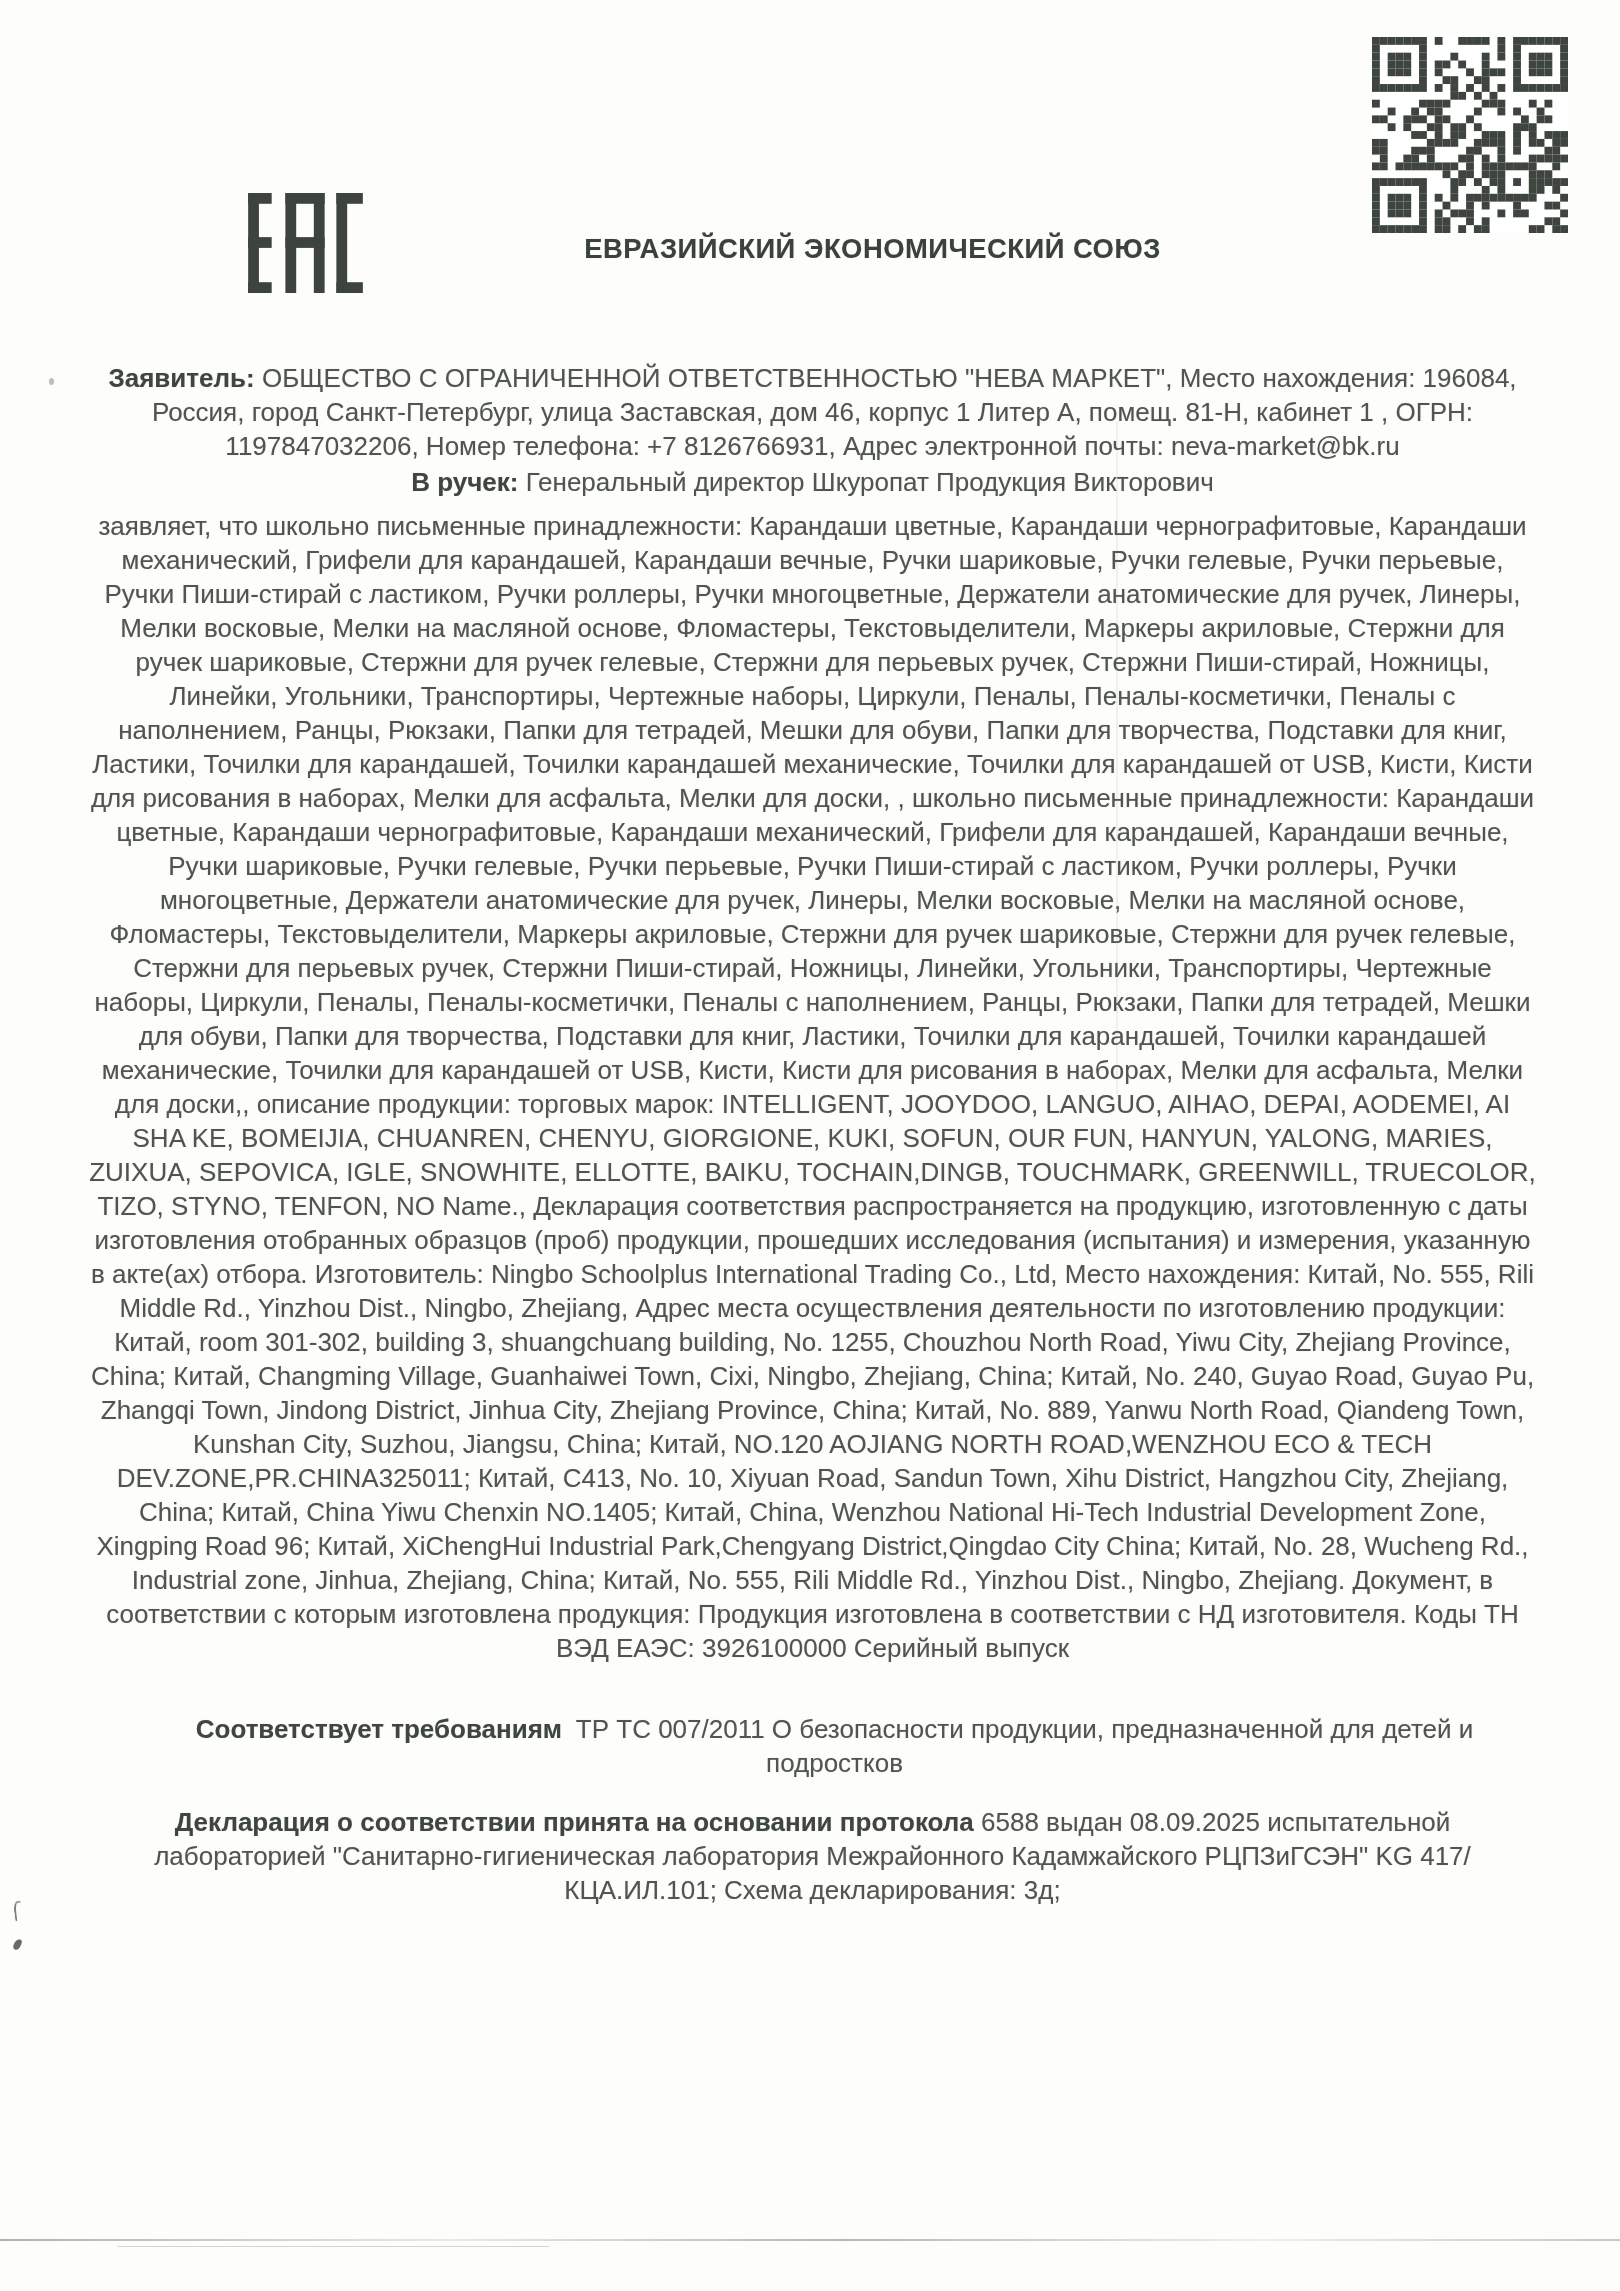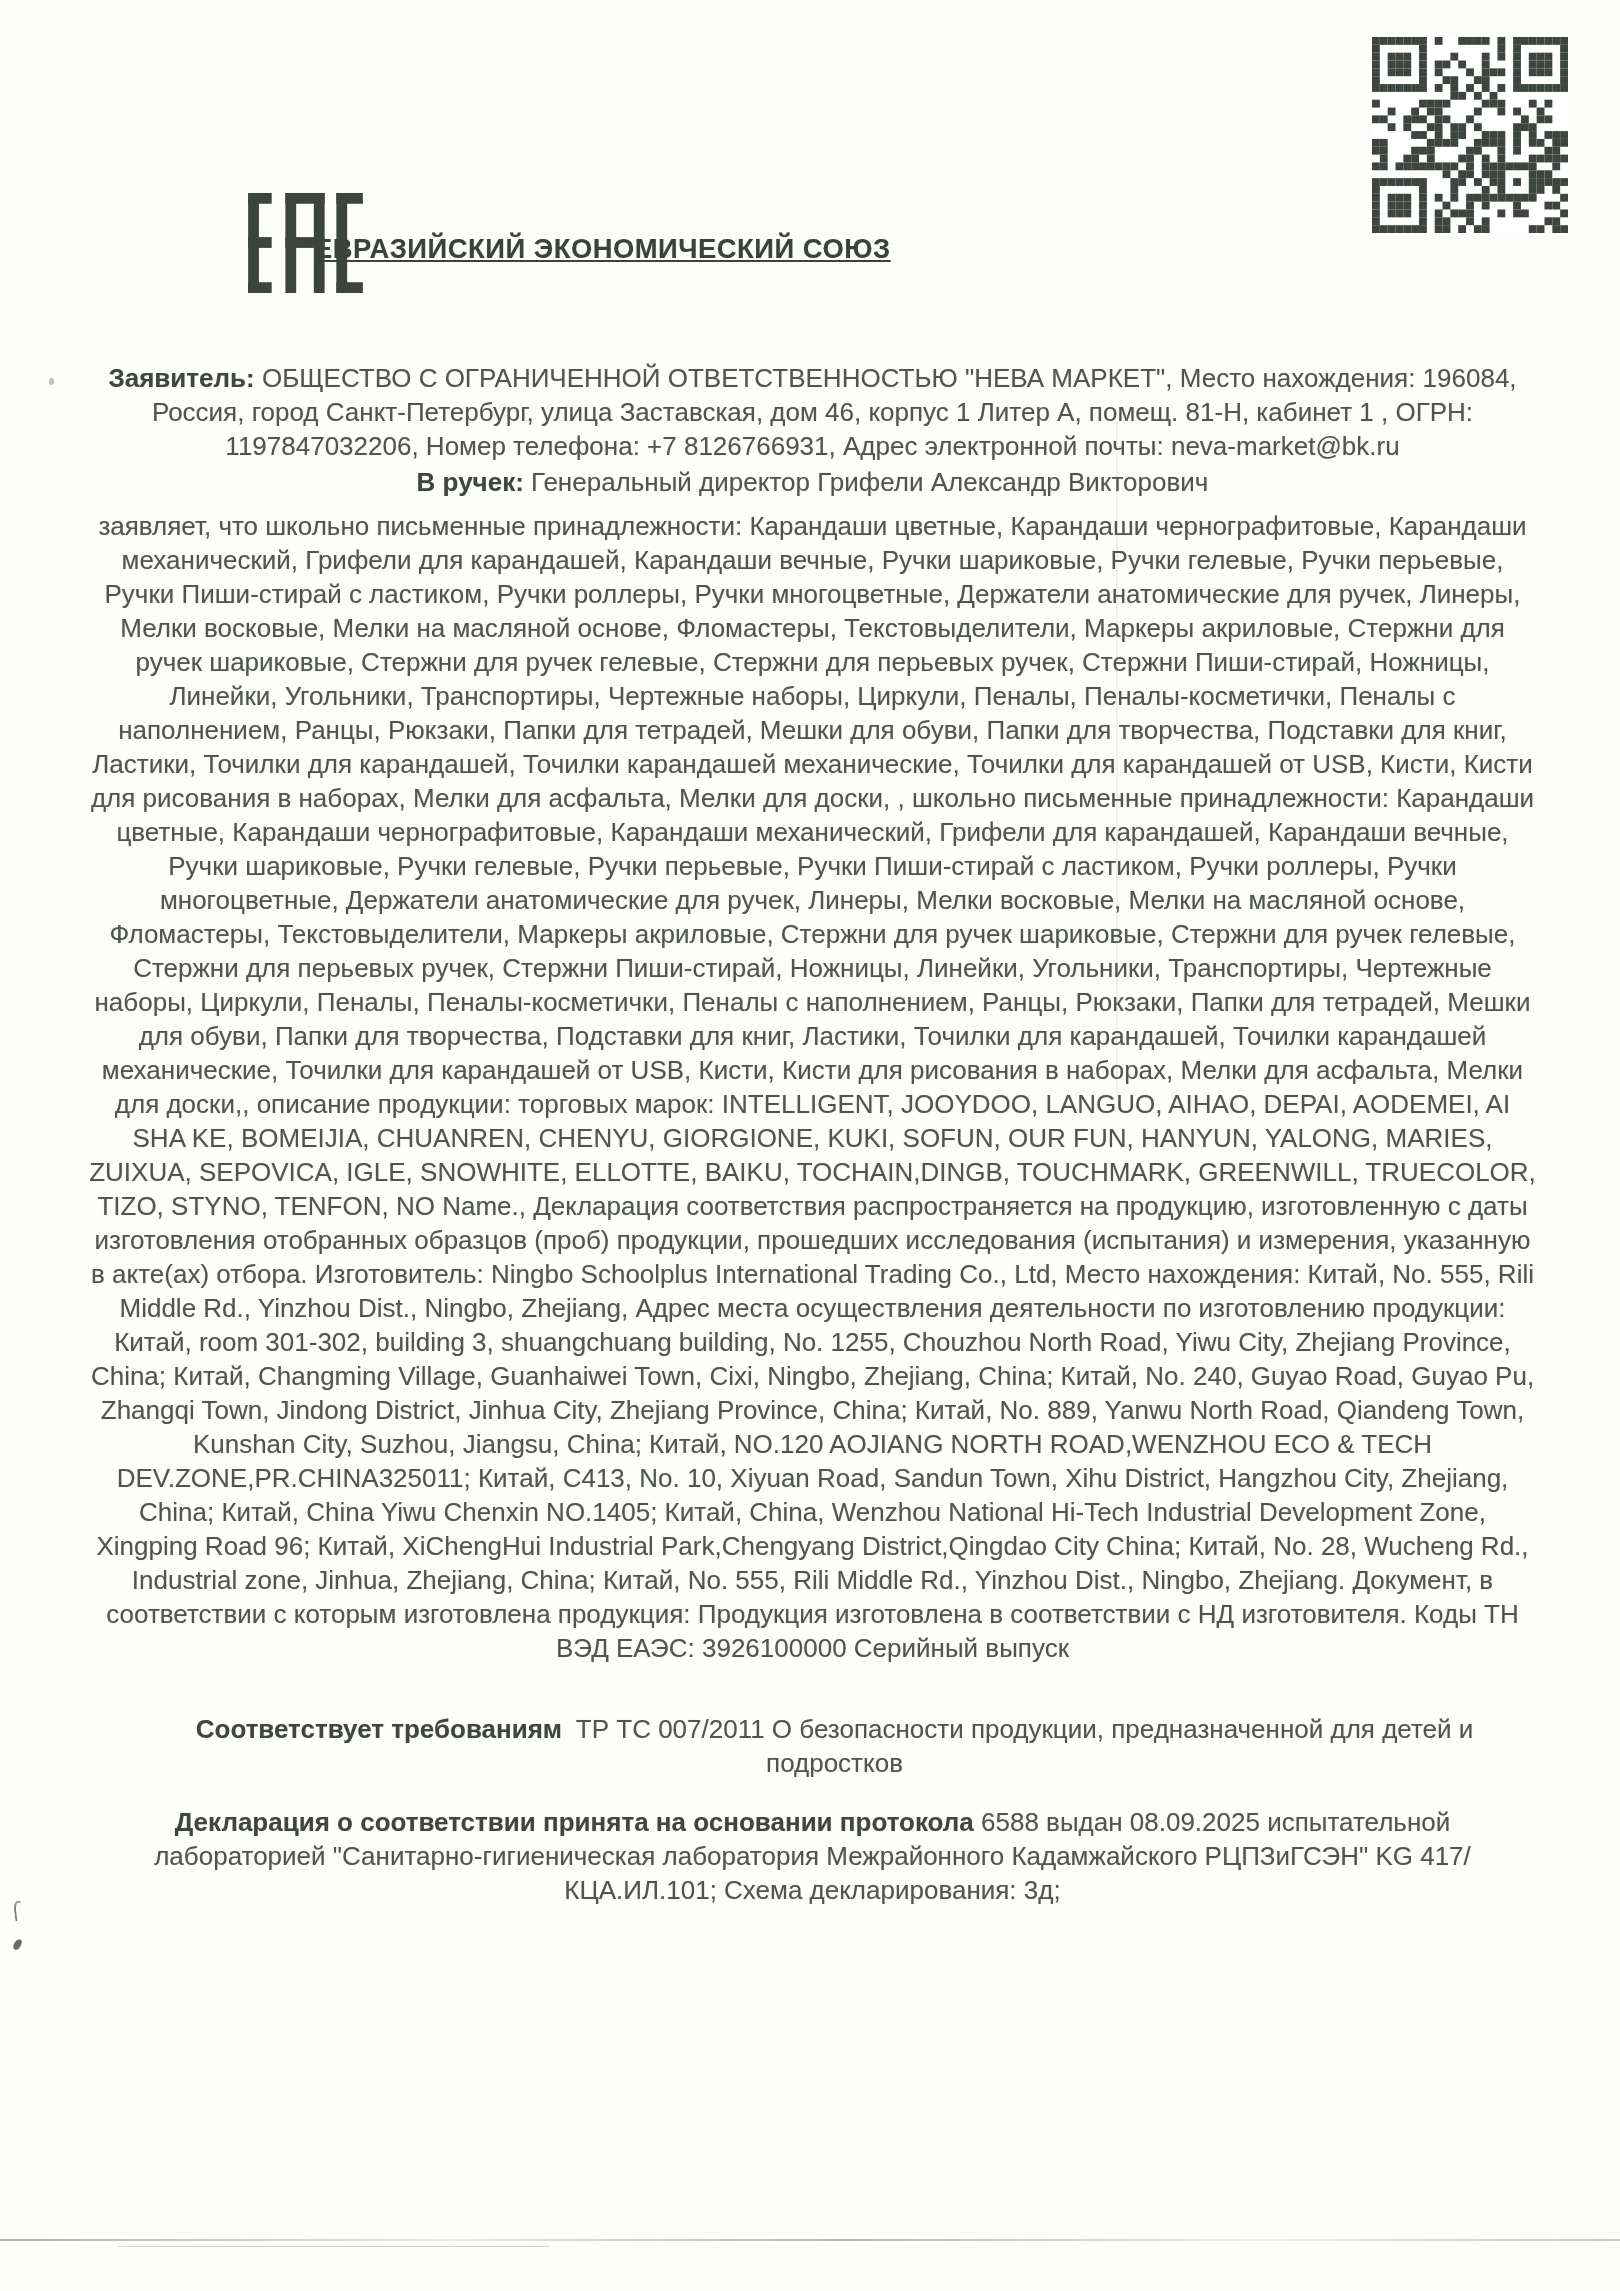--- a/index.html
+++ b/index.html
@@ -5,24 +5,23 @@
   html,body{margin:0;padding:0;background:#dededa;}
   .page{
     position:relative;width:1620px;height:2292px;background:#fdfdfb;
     overflow:hidden;font-family:"Liberation Sans",sans-serif;
     color:var(--text,#50564f);
   }
   
   .eac-logo{position:absolute;left:248px;top:193px;width:115px;height:100px;}
   .eac-logo rect{fill:var(--logo,#3d443e);}
   .titles{
-    position:absolute;left:314px;top:235px;width:1117px;
+    position:absolute;left:314px;top:235px;width:1117px;text-align:center;
     font-weight:bold;color:var(--title,#3b423d);letter-spacing:0.5px;
     text-shadow:0 0 1px rgba(90,95,90,.35);
-    text-decoration:underline;
   }
   .title-union{font-size:27.4px;line-height:27.4px;}
   .title-doc{font-size:27.4px;line-height:27.4px;margin-top:28px;}
   .qr{position:absolute;left:1372px;top:37px;width:196px;height:196px;}
   
   .doc-body{
     position:absolute;left:86px;top:361px;width:1453px;
     font-size:26px;line-height:34px;text-align:center;
     text-shadow:0 0 1px rgba(90,95,90,.30);
   }
@@ -400,21 +399,21 @@
         <rect x="160" y="192" width="8" height="8" fill="#3e453f"></rect>
         <rect x="168" y="192" width="8" height="8" fill="#3e453f"></rect>
         <rect x="184" y="192" width="8" height="8" fill="#3e453f"></rect>
         <rect x="192" y="192" width="8" height="8" fill="#3e453f"></rect>
       </svg></div>
 
   <div class="doc-body">
 
     <p class="applicant"><b>Заявитель:</b> <span>ОБЩЕСТВО С ОГРАНИЧЕННОЙ ОТВЕТСТВЕННОСТЬЮ "НЕВА МАРКЕТ", Место нахождения: 196084, Россия, город Санкт-Петербург, улица Заставская, дом 46, корпус 1 Литер А, помещ. 81-Н, кабинет 1 , ОГРН: 1197847032206, Номер телефона: +7 8126766931, Адрес электронной почты: neva-market@bk.ru</span></p>
 
-    <p class="representative"><b>В ручек:</b> <span>Генеральный директор Грифели Александр Викторович</span></p>
+    <p class="representative"><b>В ручек:</b> <span>Генеральный директор Шкуропат Продукция Викторович</span></p>
 
     <p class="declaration"><span>заявляет, что школьно письменные принадлежности: Карандаши цветные, Карандаши чернографитовые, Карандаши механический, Грифели для карандашей, Карандаши вечные, Ручки шариковые, Ручки гелевые, Ручки перьевые, Ручки Пиши-стирай с ластиком, Ручки роллеры, Ручки многоцветные, Держатели анатомические для ручек, Линеры, Мелки восковые, Мелки на масляной основе, Фломастеры, Текстовыделители, Маркеры акриловые, Стержни для ручек шариковые, Стержни для ручек гелевые, Стержни для перьевых ручек, Стержни Пиши-стирай, Ножницы, Линейки, Угольники, Транспортиры, Чертежные наборы, Циркули, Пеналы, Пеналы-косметички, Пеналы с наполнением, Ранцы, Рюкзаки, Папки для тетрадей, Мешки для обуви, Папки для творчества, Подставки для книг, Ластики, Точилки для карандашей, Точилки карандашей механические, Точилки для карандашей от USB, Кисти, Кисти для рисования в наборах, Мелки для асфальта, Мелки для доски, , школьно письменные принадлежности: Карандаши цветные, Карандаши чернографитовые, Карандаши механический, Грифели для карандашей, Карандаши вечные, Ручки шариковые, Ручки гелевые, Ручки перьевые, Ручки Пиши-стирай с ластиком, Ручки роллеры, Ручки многоцветные, Держатели анатомические для ручек, Линеры, Мелки восковые, Мелки на масляной основе, Фломастеры, Текстовыделители, Маркеры акриловые, Стержни для ручек шариковые, Стержни для ручек гелевые, Стержни для перьевых ручек, Стержни Пиши-стирай, Ножницы, Линейки, Угольники, Транспортиры, Чертежные наборы, Циркули, Пеналы, Пеналы-косметички, Пеналы с наполнением, Ранцы, Рюкзаки, Папки для тетрадей, Мешки для обуви, Папки для творчества, Подставки для книг, Ластики, Точилки для карандашей, Точилки карандашей механические, Точилки для карандашей от USB, Кисти, Кисти для рисования в наборах, Мелки для асфальта, Мелки для доски,, описание продукции: торговых марок: INTELLIGENT, JOOYDOO, LANGUO, AIHAO, DEPAI, AODEMEI, AI SHA KE, BOMEIJIA, CHUANREN, CHENYU, GIORGIONE, KUKI, SOFUN, OUR FUN, HANYUN, YALONG, MARIES, ZUIXUA, SEPOVICA, IGLE, SNOWHITE, ELLOTTE, BAIKU, TOCHAIN,DINGB, TOUCHMARK, GREENWILL, TRUECOLOR, TIZO, STYNO, TENFON, NO Name., Декларация соответствия распространяется на продукцию, изготовленную с даты изготовления отобранных образцов (проб) продукции, прошедших исследования (испытания) и измерения, указанную в акте(ах) отбора. Изготовитель: Ningbo Schoolplus International Trading Co., Ltd, Место нахождения: Китай, No. 555, Rili Middle Rd., Yinzhou Dist., Ningbo, Zhejiang, Адрес места осуществления деятельности по изготовлению продукции: Китай, room 301-302, building 3, shuangchuang building, No. 1255, Chouzhou North Road, Yiwu City, Zhejiang Province, China; Китай, Changming Village, Guanhaiwei Town, Cixi, Ningbo, Zhejiang, China; Китай, No. 240, Guyao Road, Guyao Pu, Zhangqi Town, Jindong District, Jinhua City, Zhejiang Province, China; Китай, No. 889, Yanwu North Road, Qiandeng Town, Kunshan City, Suzhou, Jiangsu, China; Китай, NO.120 AOJIANG NORTH ROAD,WENZHOU ECO &amp; TECH DEV.ZONE,PR.CHINA325011; Китай, C413, No. 10, Xiyuan Road, Sandun Town, Xihu District, Hangzhou City, Zhejiang, China; Китай, China Yiwu Chenxin NO.1405; Китай, China, Wenzhou National Hi-Tech Industrial Development Zone, Xingping Road 96; Китай, XiChengHui Industrial Park,Chengyang District,Qingdao City China; Китай, No. 28, Wucheng Rd., Industrial zone, Jinhua, Zhejiang, China; Китай, No. 555, Rili Middle Rd., Yinzhou Dist., Ningbo, Zhejiang. Документ, в соответствии с которым изготовлена продукция: Продукция изготовлена в соответствии с НД изготовителя. Коды ТН ВЭД ЕАЭС: 3926100000 Серийный выпуск</span></p>
 
     <p class="requirements"><b class="gap-after">Соответствует требованиям</b><span>ТР ТС 007/2011 О безопасности продукции, предназначенной для детей и подростков</span></p>
 
     <p class="basis"><b>Декларация о соответствии принята на основании протокола</b> <span>6588 выдан 08.09.2025 испытательной лабораторией "Санитарно-гигиеническая лаборатория Межрайонного Кадамжайского РЦПЗиГСЭН" KG 417/КЦА.ИЛ.101; Схема декларирования: 3д;</span></p>
 
   </div>
 
   <div class="scan-line"></div>

